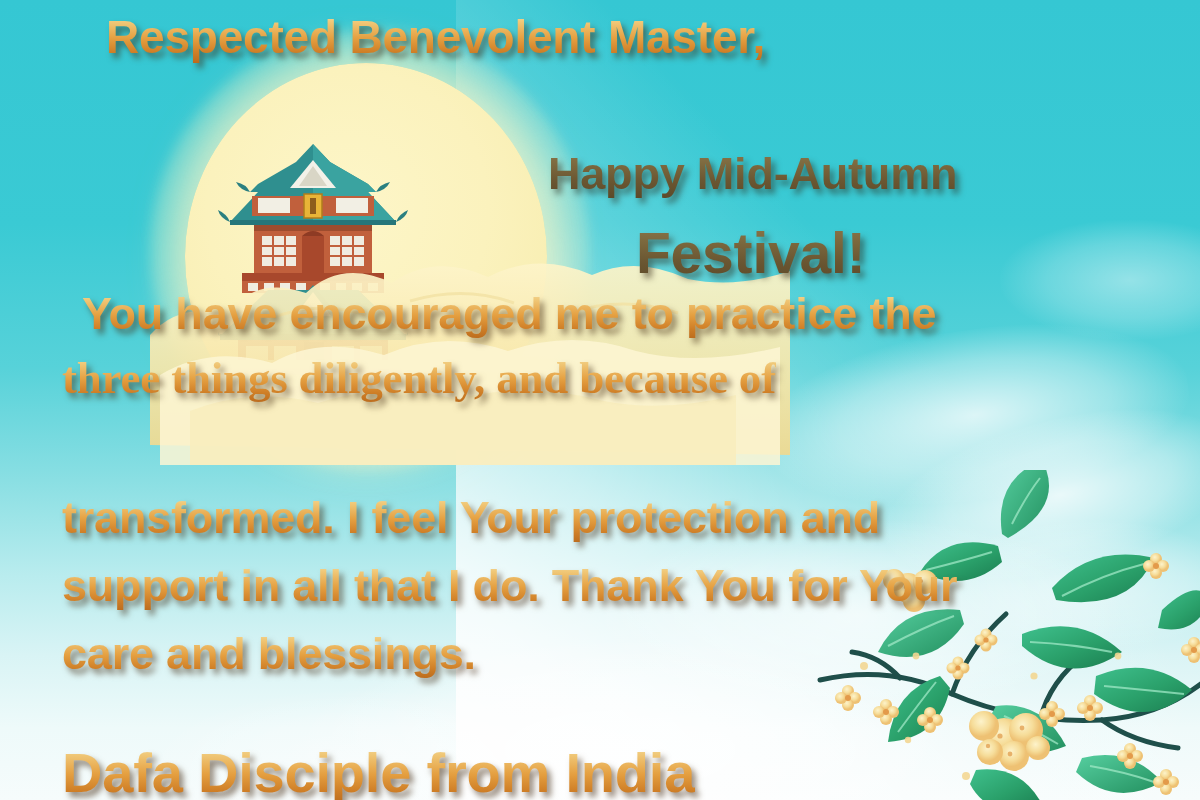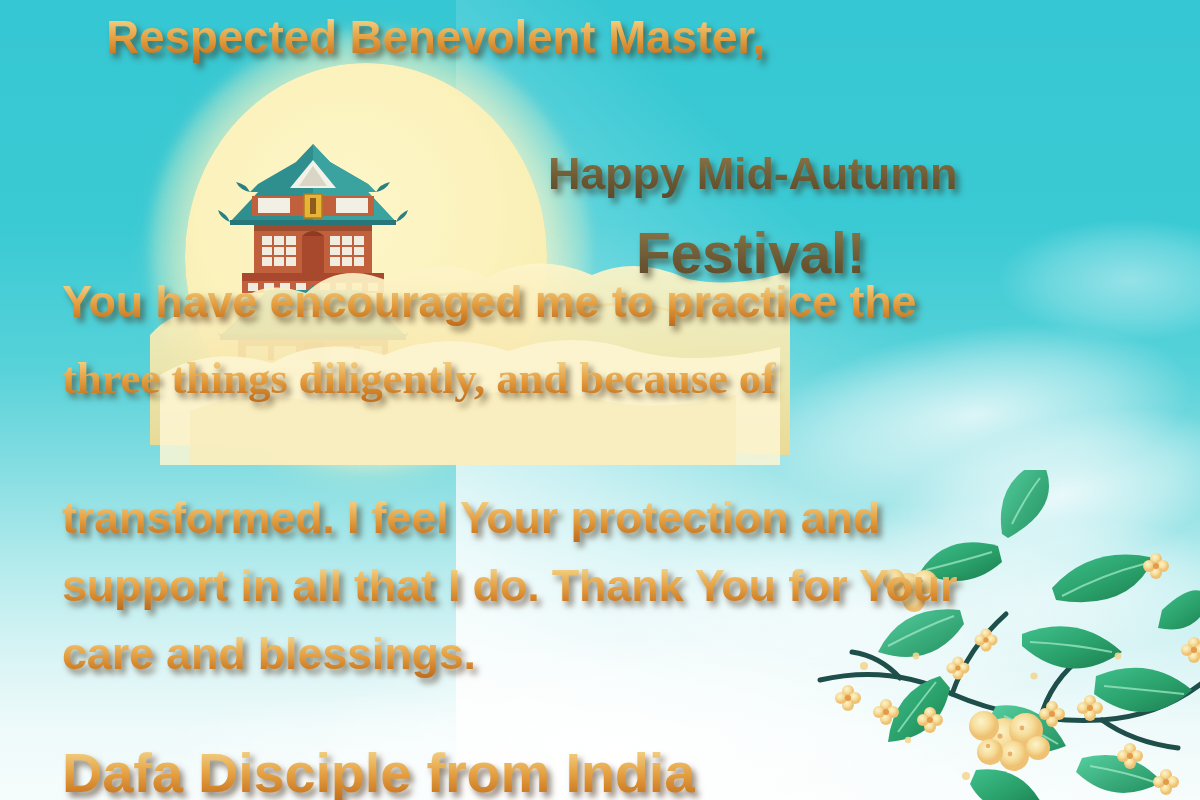--- a/index.html
+++ b/index.html
@@ -130,21 +130,21 @@
     color: transparent;
     -webkit-text-fill-color: transparent;
     filter: drop-shadow(4px 5px 3px rgba(40,26,8,0.50));
   }
 
   #line-salutation   { left: 62px;  top: 10px;  font-size: 46px; margin-left: 44px; }
   #line-greeting-1   { left: 548px; top: 148px; font-size: 45px; }
   #line-greeting-2   { left: 636px; top: 220px; font-size: 57px; }
 
   .body-line { left: 62px; font-size: 45px; }
-  #body-1 { top: 276px; }
+  #body-1 { top: 288px; margin-left: 20px; }
   #body-2 { top: 352px; font-family: Liberation Serif, serif; }
   #body-3 { top: 424px; }
   #body-4 { top: 492px; }
   #body-5 { top: 560px; }
   #body-6 { top: 628px; }
   #line-signature { left: 62px; top: 740px; font-size: 56px; }
 </style>
 </head>
 <body>
 

